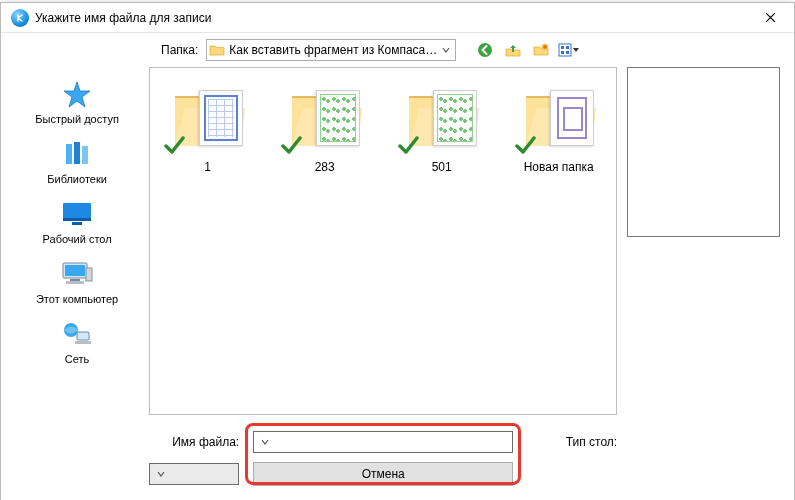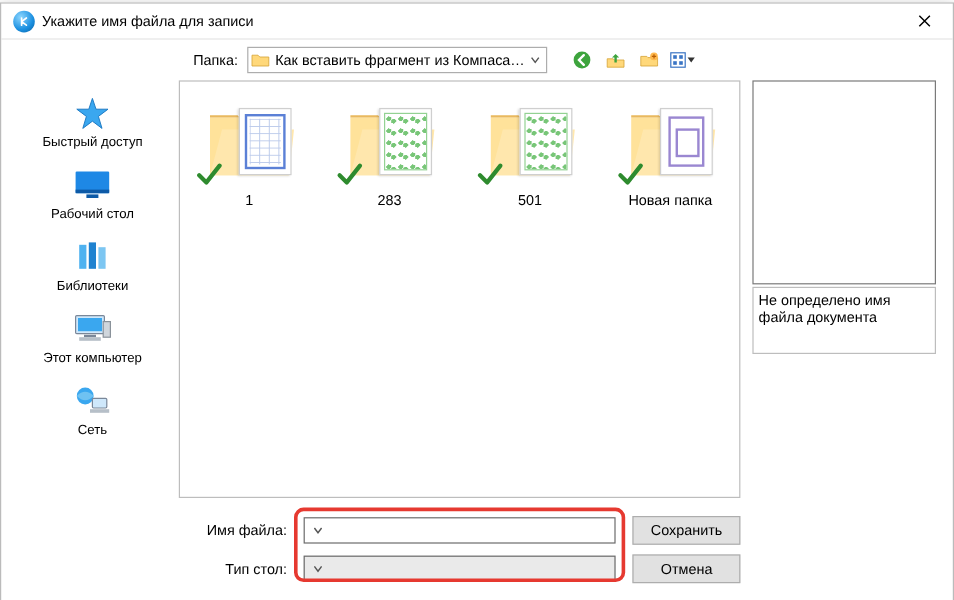--- a/index.html
+++ b/index.html
@@ -284,37 +284,37 @@
       <div class="place">
         <div class="pic">
           <svg width="30" height="28" viewBox="0 0 30 28">
               <path d="M15 2 L18 11 L28 11 L20 17 L23 27 L15 21 L7 27 L10 17 L2 11 L12 11 Z" fill="#3aa7ef" stroke="#1b78c2" stroke-width="0.8"></path>
             </svg>
         </div>
         <div>Быстрый доступ</div>
       </div>
       <div class="place">
         <div class="pic">
+          <svg width="30" height="28" viewBox="0 0 30 28">
+              <rect x="4" y="4" width="6" height="20" fill="#4fb2f0"></rect>
+              <rect x="12" y="2" width="6" height="22" fill="#1f82d0"></rect>
+              <rect x="20" y="6" width="6" height="18" fill="#7cc6f2"></rect>
+            </svg>
+        </div>
+        <div>Библиотеки</div>
+      </div>
+      <div class="place">
+        <div class="pic">
           <svg width="32" height="26" viewBox="0 0 32 26">
               <rect x="2" y="2" width="28" height="18" rx="1" fill="#1e88e5"></rect>
               <rect x="2" y="17" width="28" height="3" fill="#0d5aa7"></rect>
               <rect x="11" y="21" width="10" height="3" fill="#0d5aa7"></rect>
             </svg>
         </div>
         <div>Рабочий стол</div>
-      </div>
-      <div class="place">
-        <div class="pic">
-          <svg width="30" height="28" viewBox="0 0 30 28">
-              <rect x="4" y="4" width="6" height="20" fill="#4fb2f0"></rect>
-              <rect x="12" y="2" width="6" height="22" fill="#1f82d0"></rect>
-              <rect x="20" y="6" width="6" height="18" fill="#7cc6f2"></rect>
-            </svg>
-        </div>
-        <div>Библиотеки</div>
       </div>
       <div class="place">
         <div class="pic">
           <svg width="34" height="28" viewBox="0 0 34 28">
               <rect x="3" y="3" width="24" height="15" rx="1" fill="#cfe8fb" stroke="#7a8799"></rect>
               <rect x="5" y="5" width="20" height="11" fill="#3aa7ef"></rect>
               <rect x="10" y="19" width="10" height="2" fill="#7a8799"></rect>
               <rect x="6" y="21" width="18" height="3" fill="#b6bfc8"></rect>
               <rect x="26" y="8" width="6" height="13" fill="#d0d6dc" stroke="#8a929a"></rect>
             </svg>
@@ -397,32 +397,30 @@
       <div class="bottom" style="position:relative;">
         <div class="highlight-box" style="left:96px;top:-6px;width:276px;height:62px;"></div>
         <span class="lbl">Имя файла:</span>
         <div class="combo">
           <span class="chev">
               <svg width="8" height="8" viewBox="0 0 8 8">
                 <path d="M1 2 L4 6 L7 2" stroke="#555" stroke-width="1.2" fill="none"></path>
               </svg>
             </span>
         </div>
-        <div class="btn">Сохранить</div>
 
         <span class="lbl">Тип стол:</span>
         <div class="combo type">
           <span class="chev">
               <svg width="8" height="8" viewBox="0 0 8 8">
                 <path d="M1 2 L4 6 L7 2" stroke="#555" stroke-width="1.2" fill="none"></path>
               </svg>
             </span>
         </div>
         <div class="btn">Отмена</div>
       </div>
     </div>
 
     <div class="right-col">
       <div class="preview-pane"></div>
-      <div class="preview-msg">Не определено имя файла документа</div>
     </div>
   </div>
 </div>
 
 </body></html>

